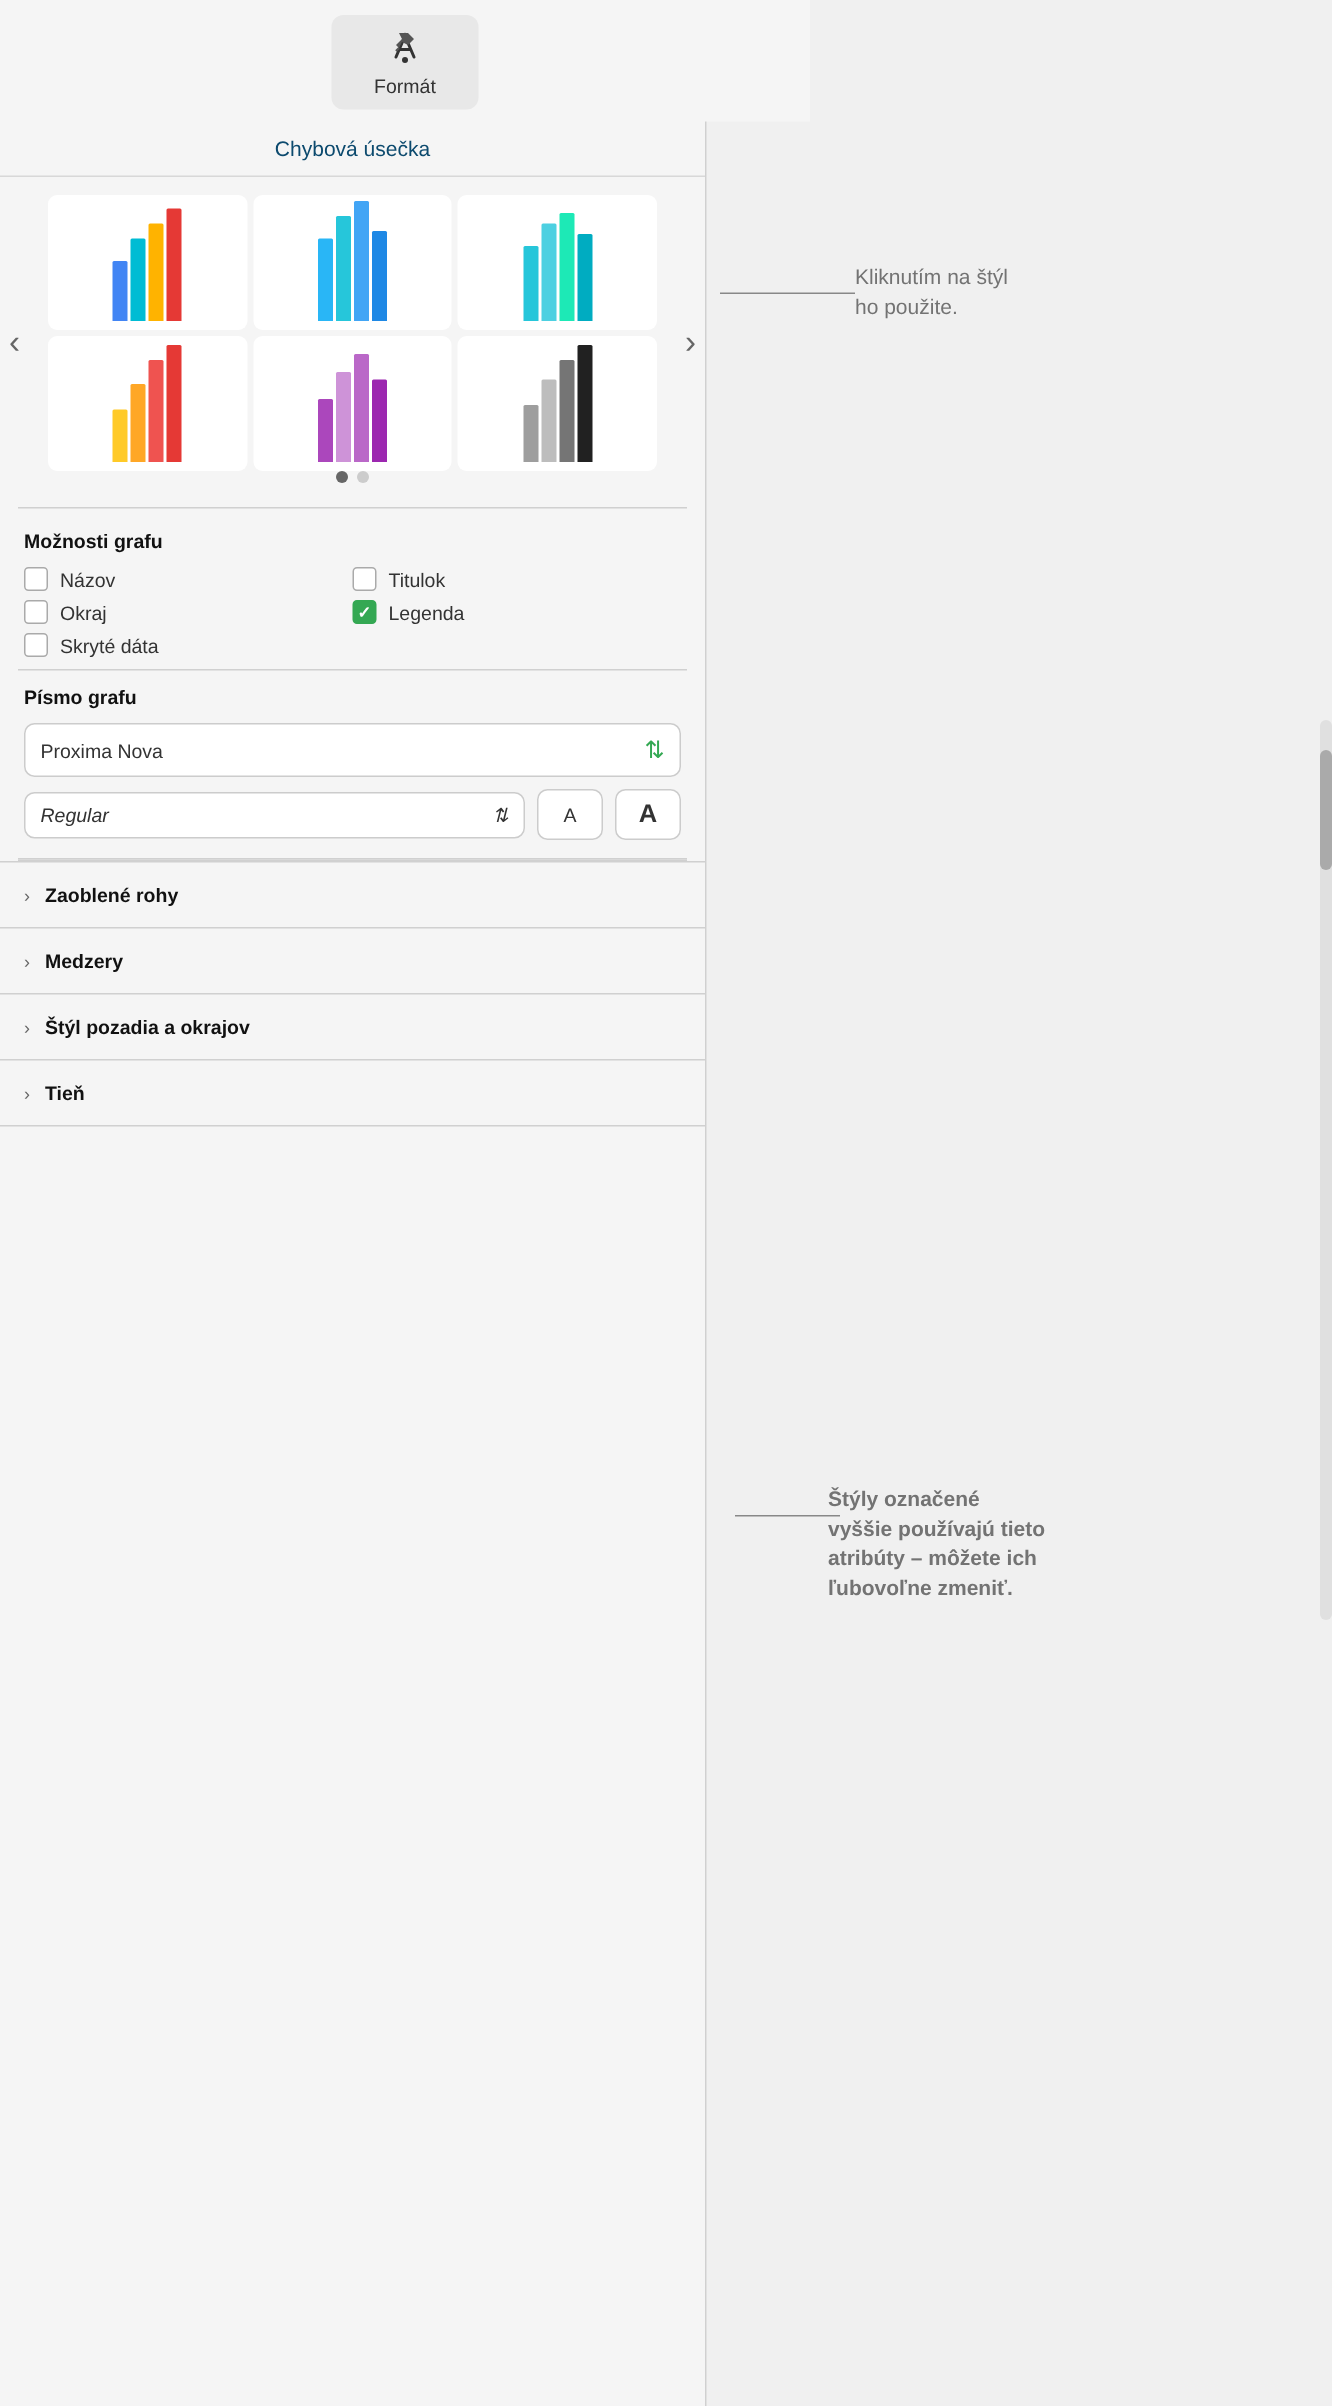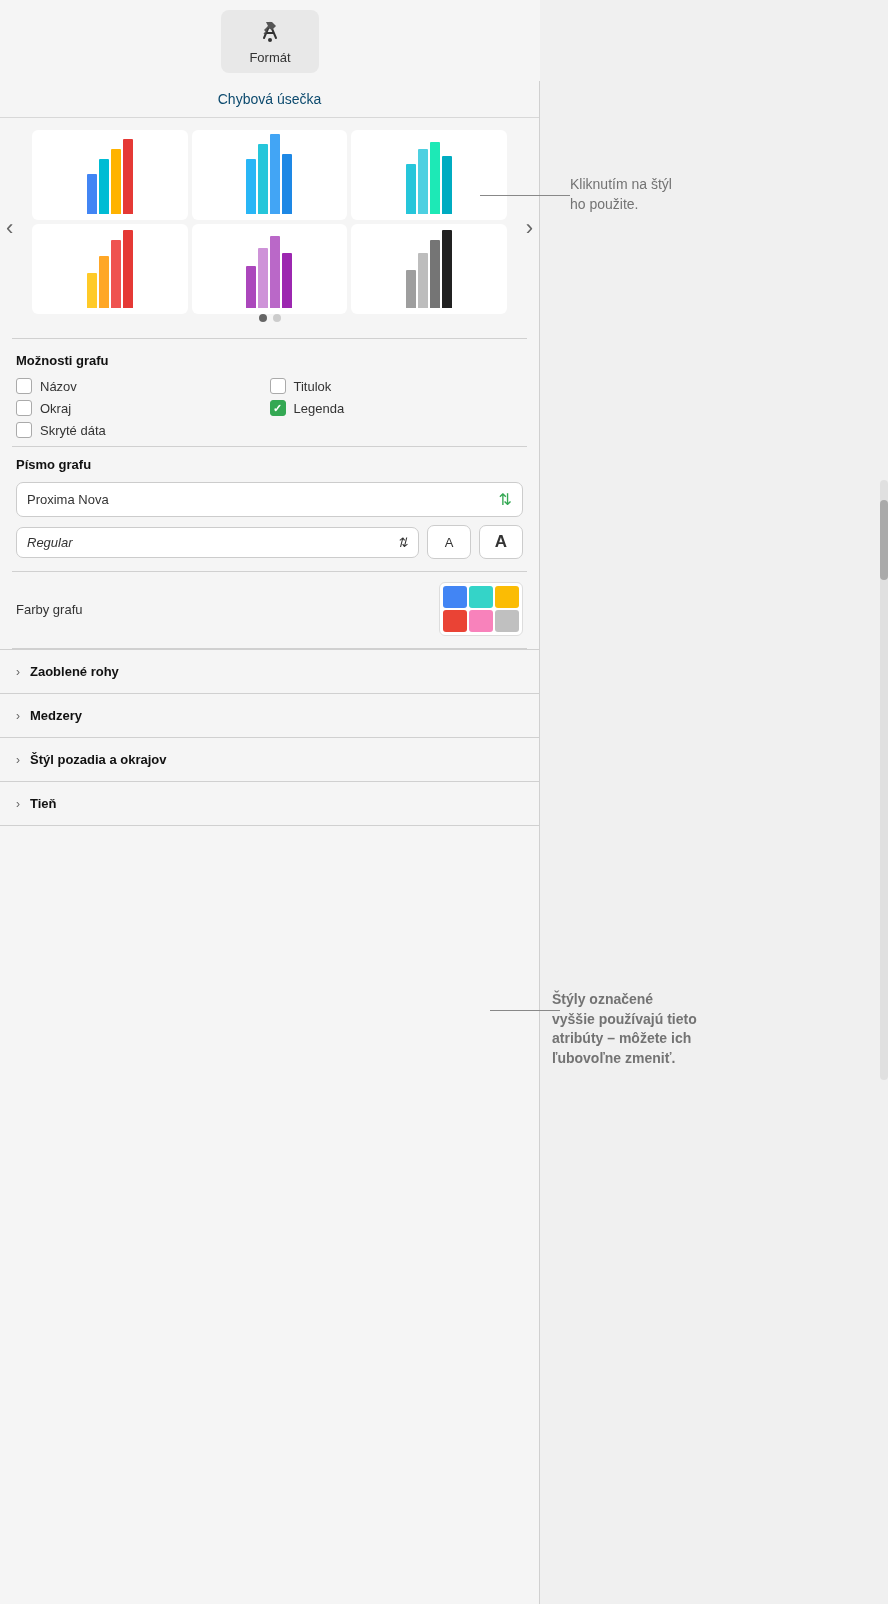--- a/index.html
+++ b/index.html
@@ -40,21 +40,21 @@
       background: #e8e8e8;
       border-radius: 8px;
     }
     .toolbar-btn .icon-svg {
       width: 28px;
       height: 28px;
     }
 
     
     .panel {
-      width: 540px;
+      width: 471px;
       background: #f5f5f5;
       border-right: 1px solid #d0d0d0;
       height: 100%;
       position: absolute;
       left: 0;
       top: 0;
     }
 
     
     .tab-bar {
@@ -477,32 +477,20 @@
         <span style="font-size:13px;">A</span>
       </div>
       <div class="font-size-btn large">
         <span style="font-size:17px;font-weight:bold;">A</span>
       </div>
     </div>
   </div>
 
   <div class="divider"></div>
 
-  <div class="colors-section">
-    <span class="colors-label">Farby grafu</span>
-    <div class="color-swatches" id="color-swatches">
-
-    <div class="swatch" style="background: rgb(66, 133, 244);"></div>
-        <div class="swatch" style="background: rgb(52, 212, 200);"></div>
-        <div class="swatch" style="background: rgb(251, 188, 4);"></div>
-        <div class="swatch" style="background: rgb(234, 67, 53);"></div>
-        <div class="swatch" style="background: rgb(248, 130, 187);"></div>
-        <div class="swatch" style="background: rgb(192, 192, 192);"></div>
-      </div>
-  </div>
 
   <div class="divider"></div>
 
   <div id="expandable-list">
 
   <div class="expand-row">
       <span class="expand-chevron">›</span>
       <span class="expand-label">Zaoblené rohy</span>
     </div>
       <div class="expand-row">

